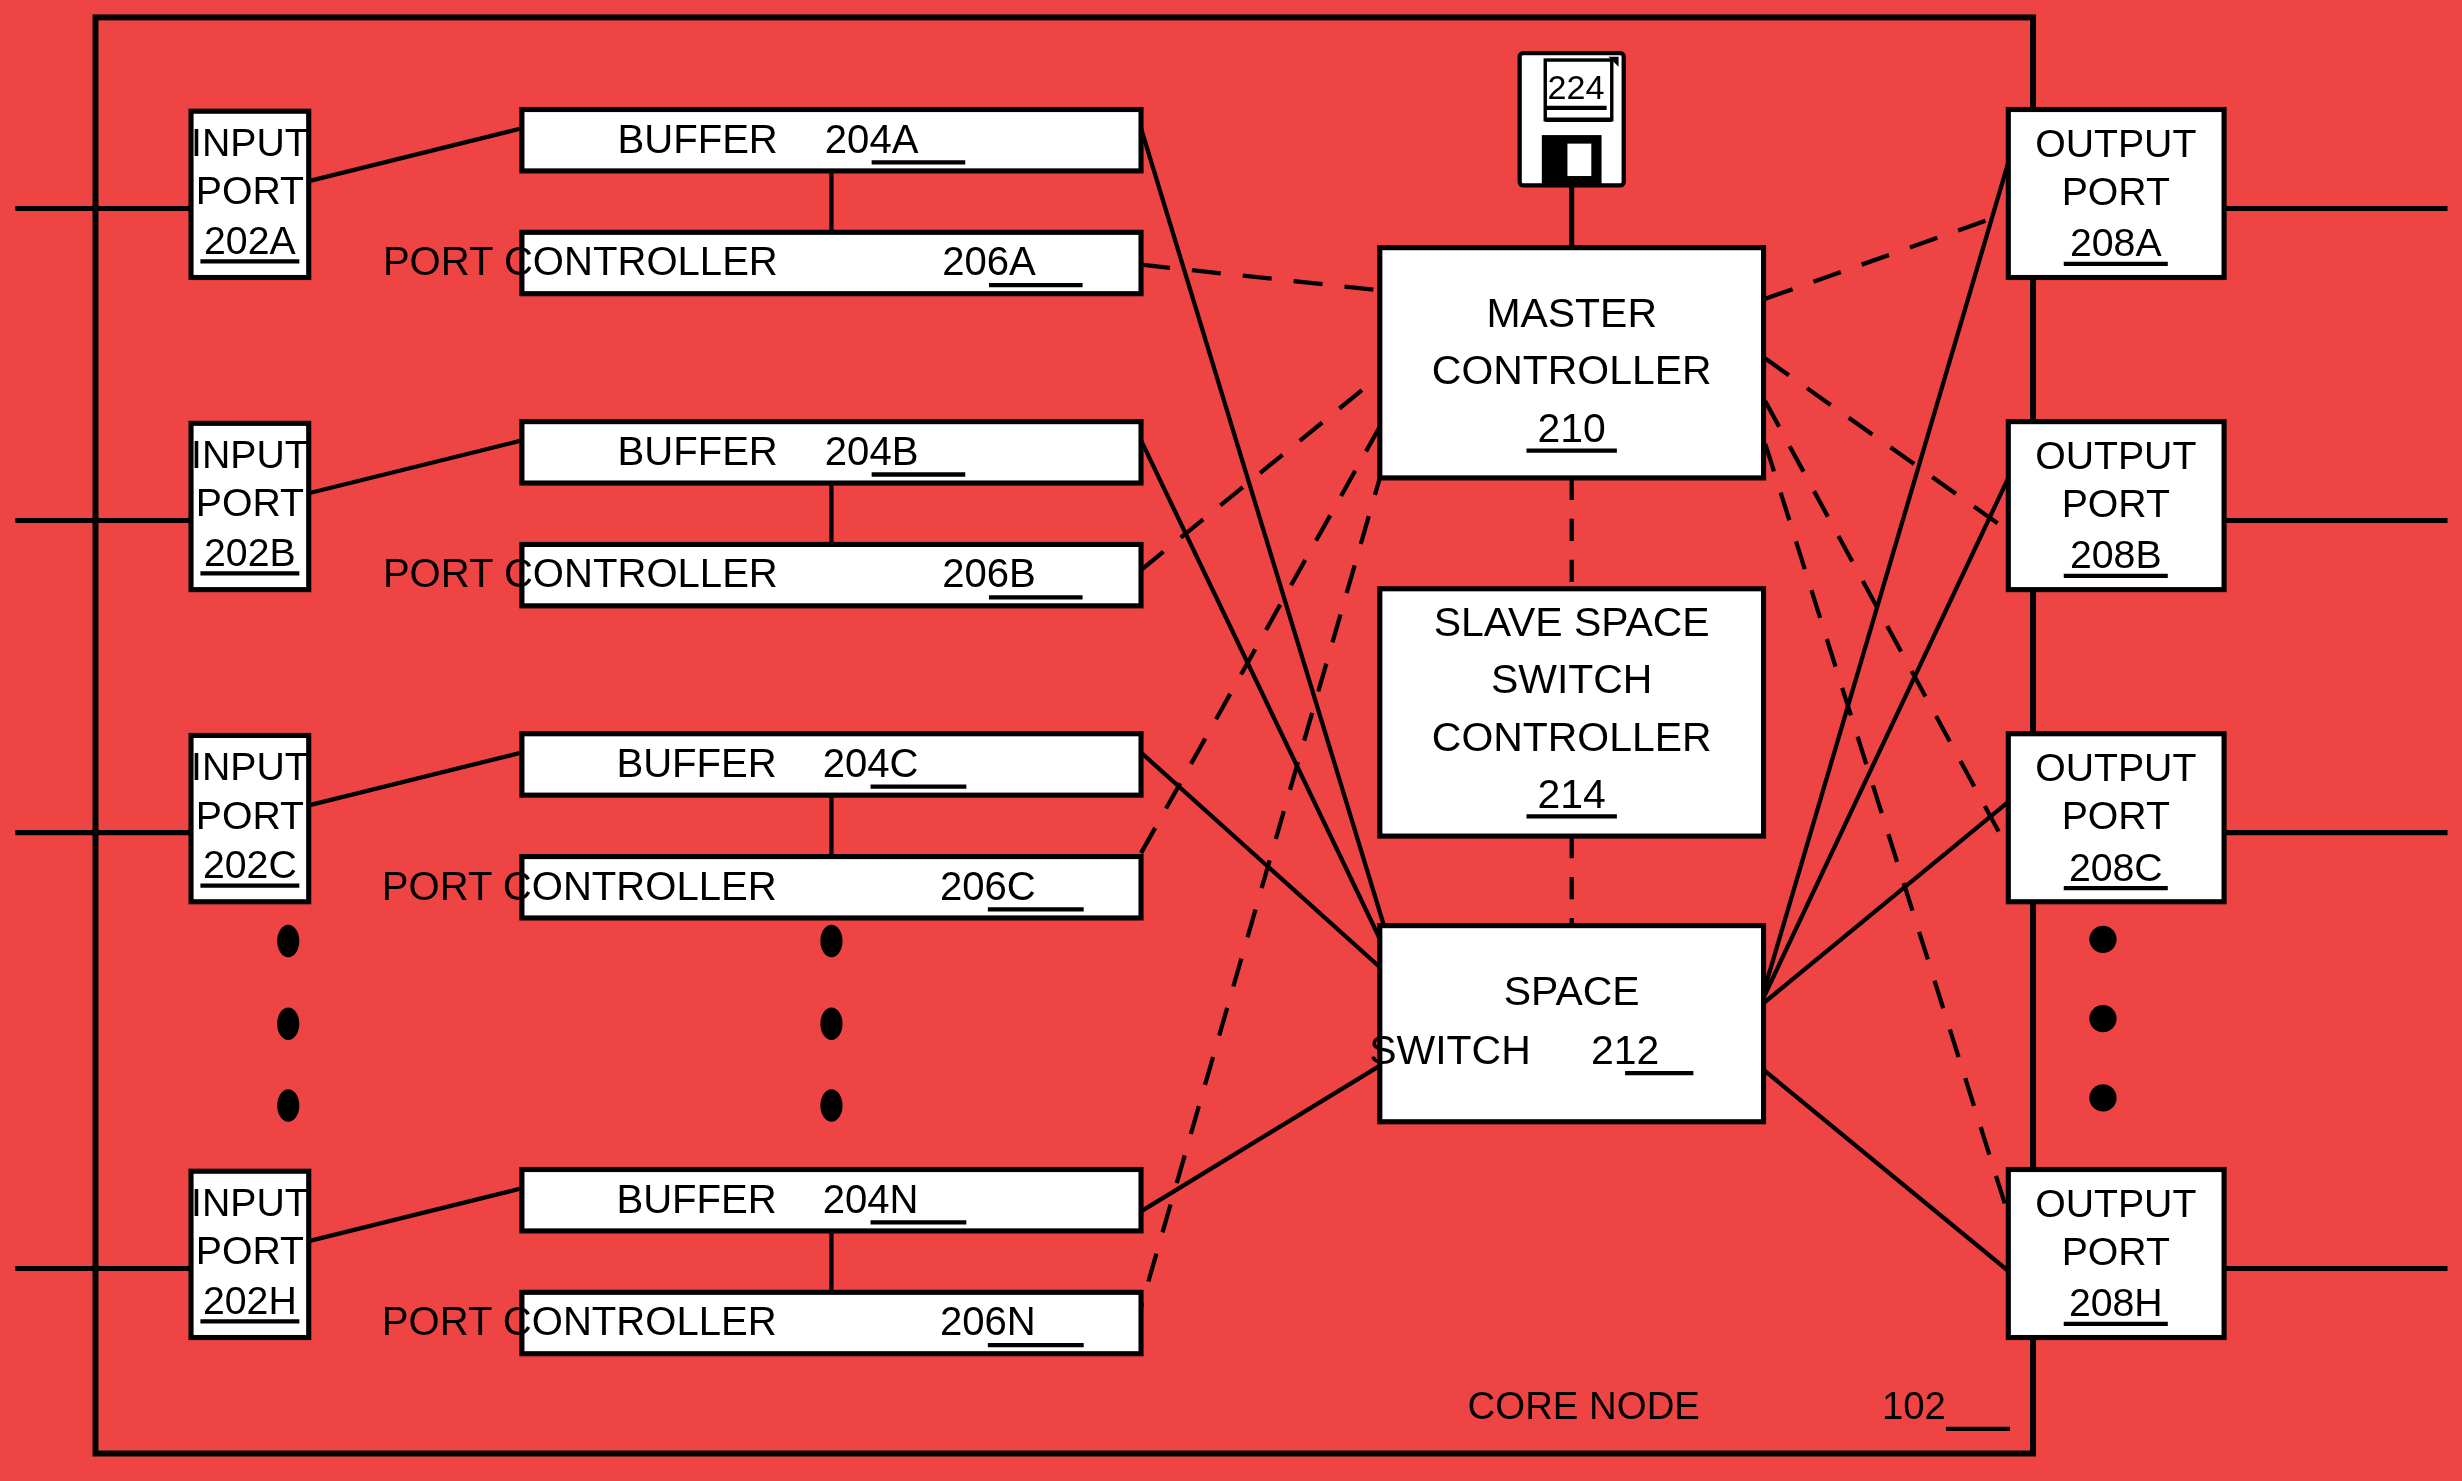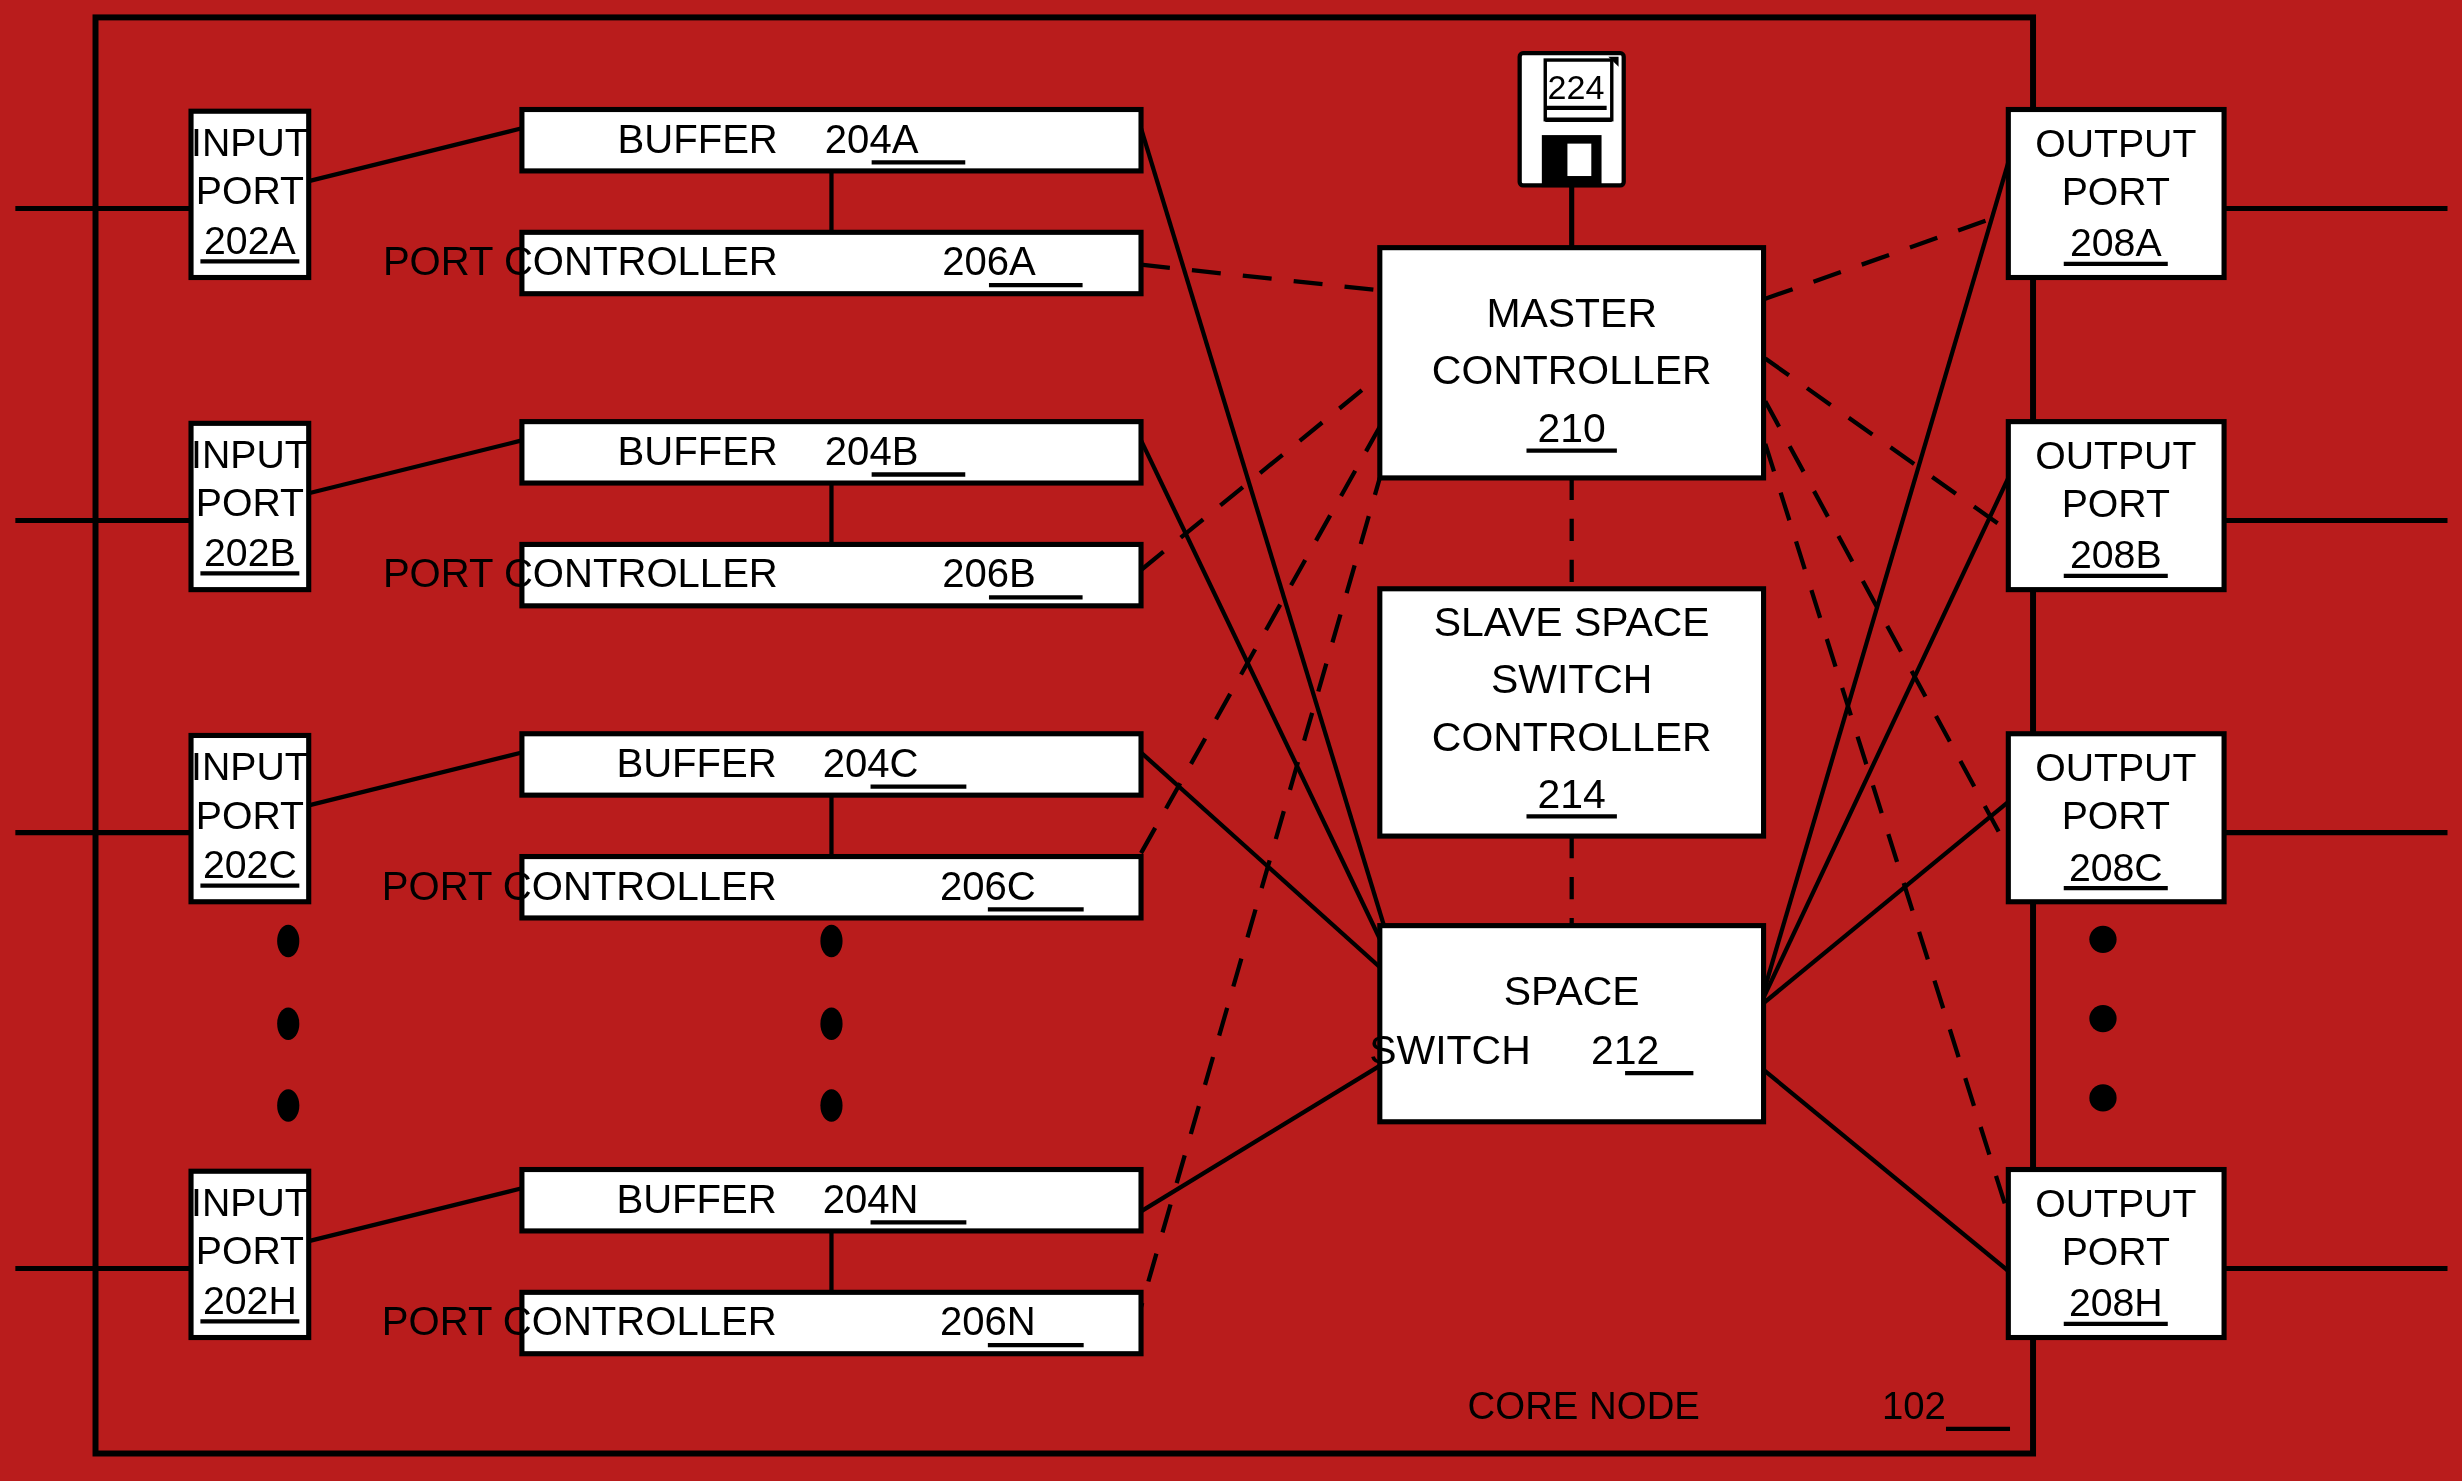--- a/index.html
+++ b/index.html
@@ -8,21 +8,21 @@
     padding: 0;
     background: #ffffff;
   }
   body {
     font-family: "Liberation Sans", sans-serif;
   }
   #stage {
     position: relative;
     width: 2462px;
     height: 1482px;
-    background: #b91c1c;
+    background: #ef4444;
     overflow: hidden;
   }
   #diagram {
     position: absolute;
     top: 0;
     left: 0;
     width: 2462px;
     height: 1482px;
   }
   .box-stroke {

